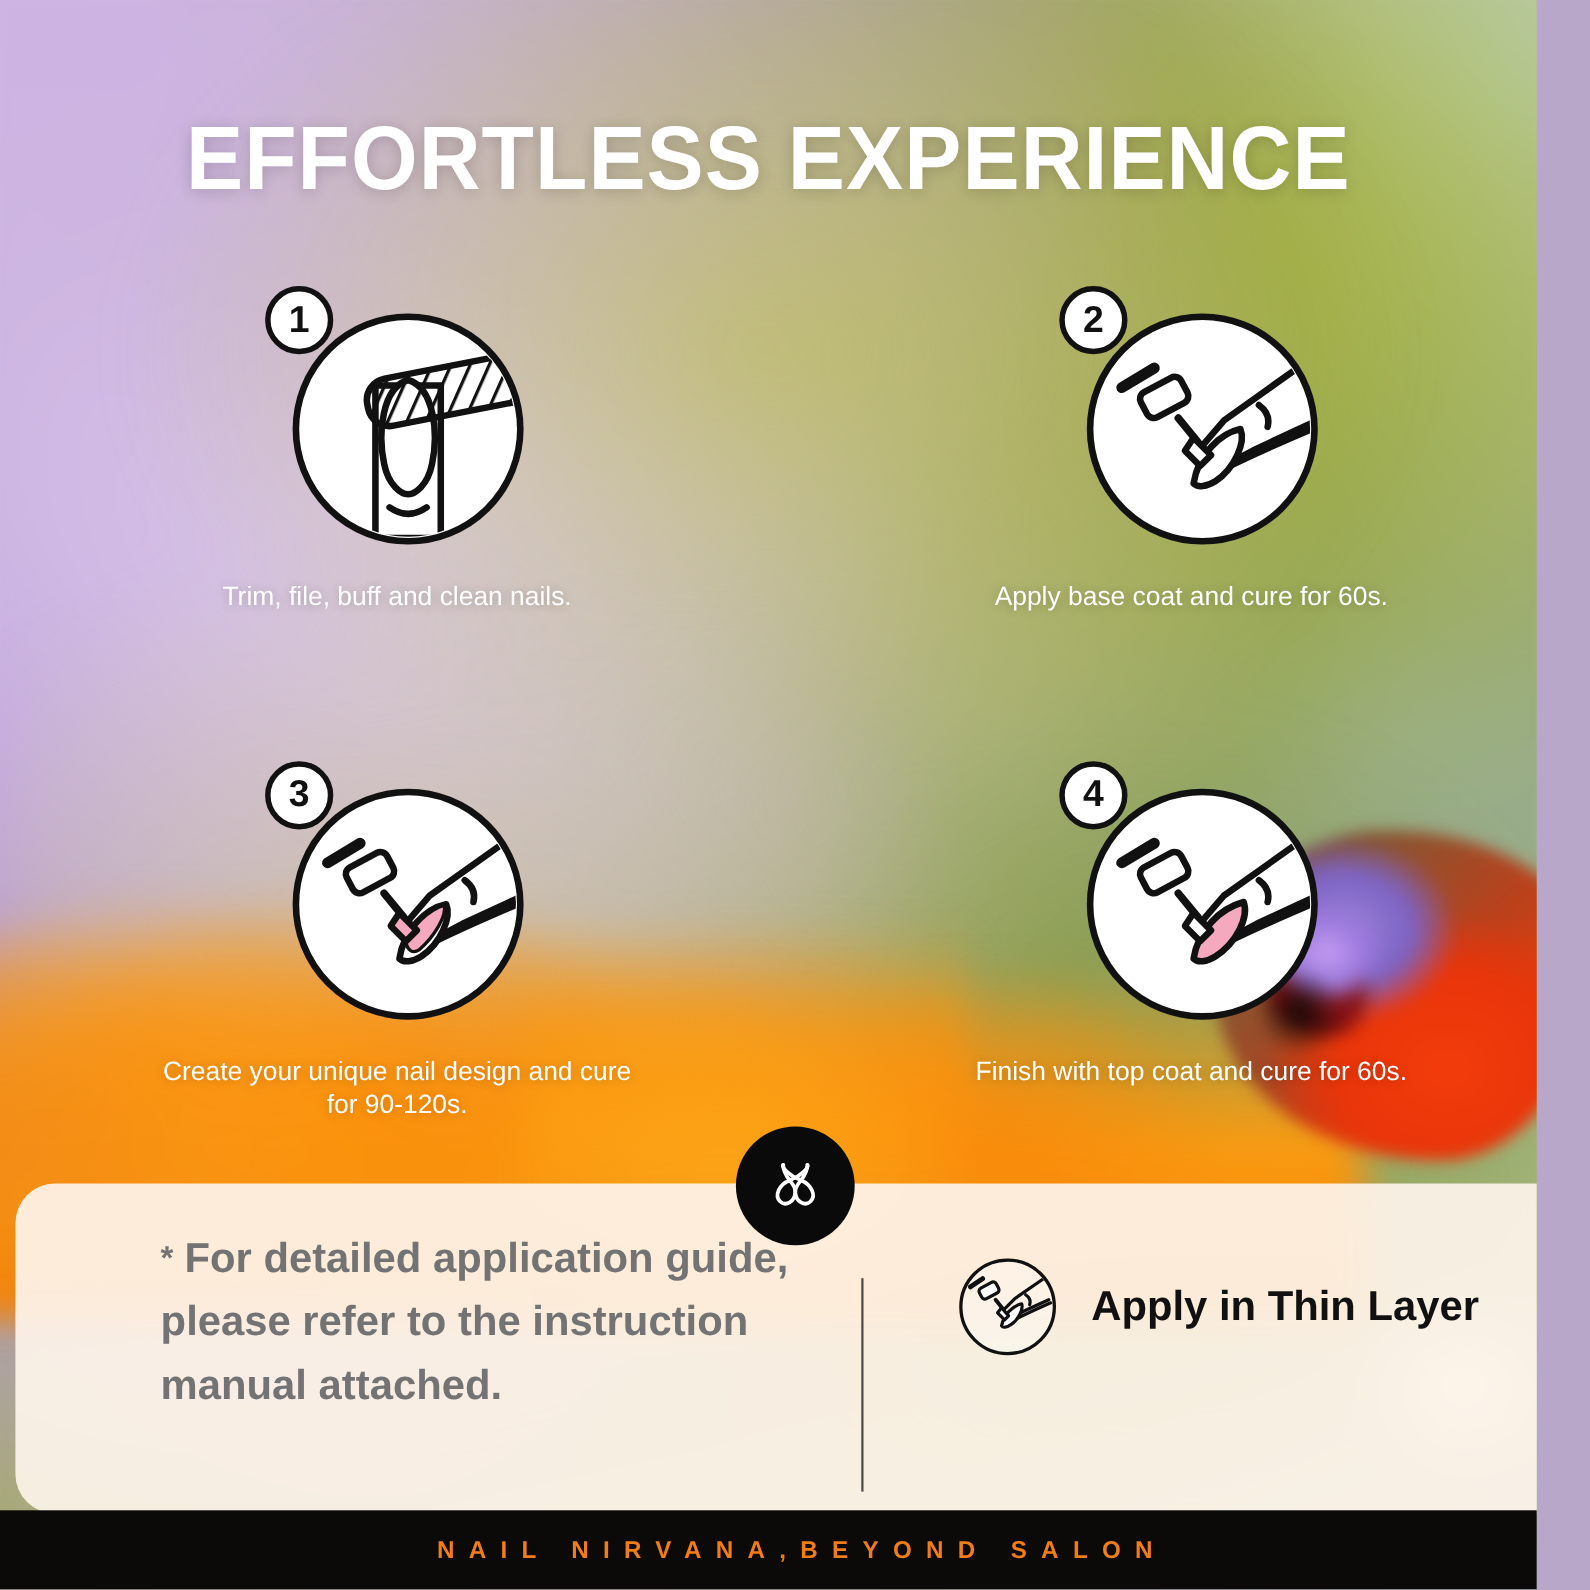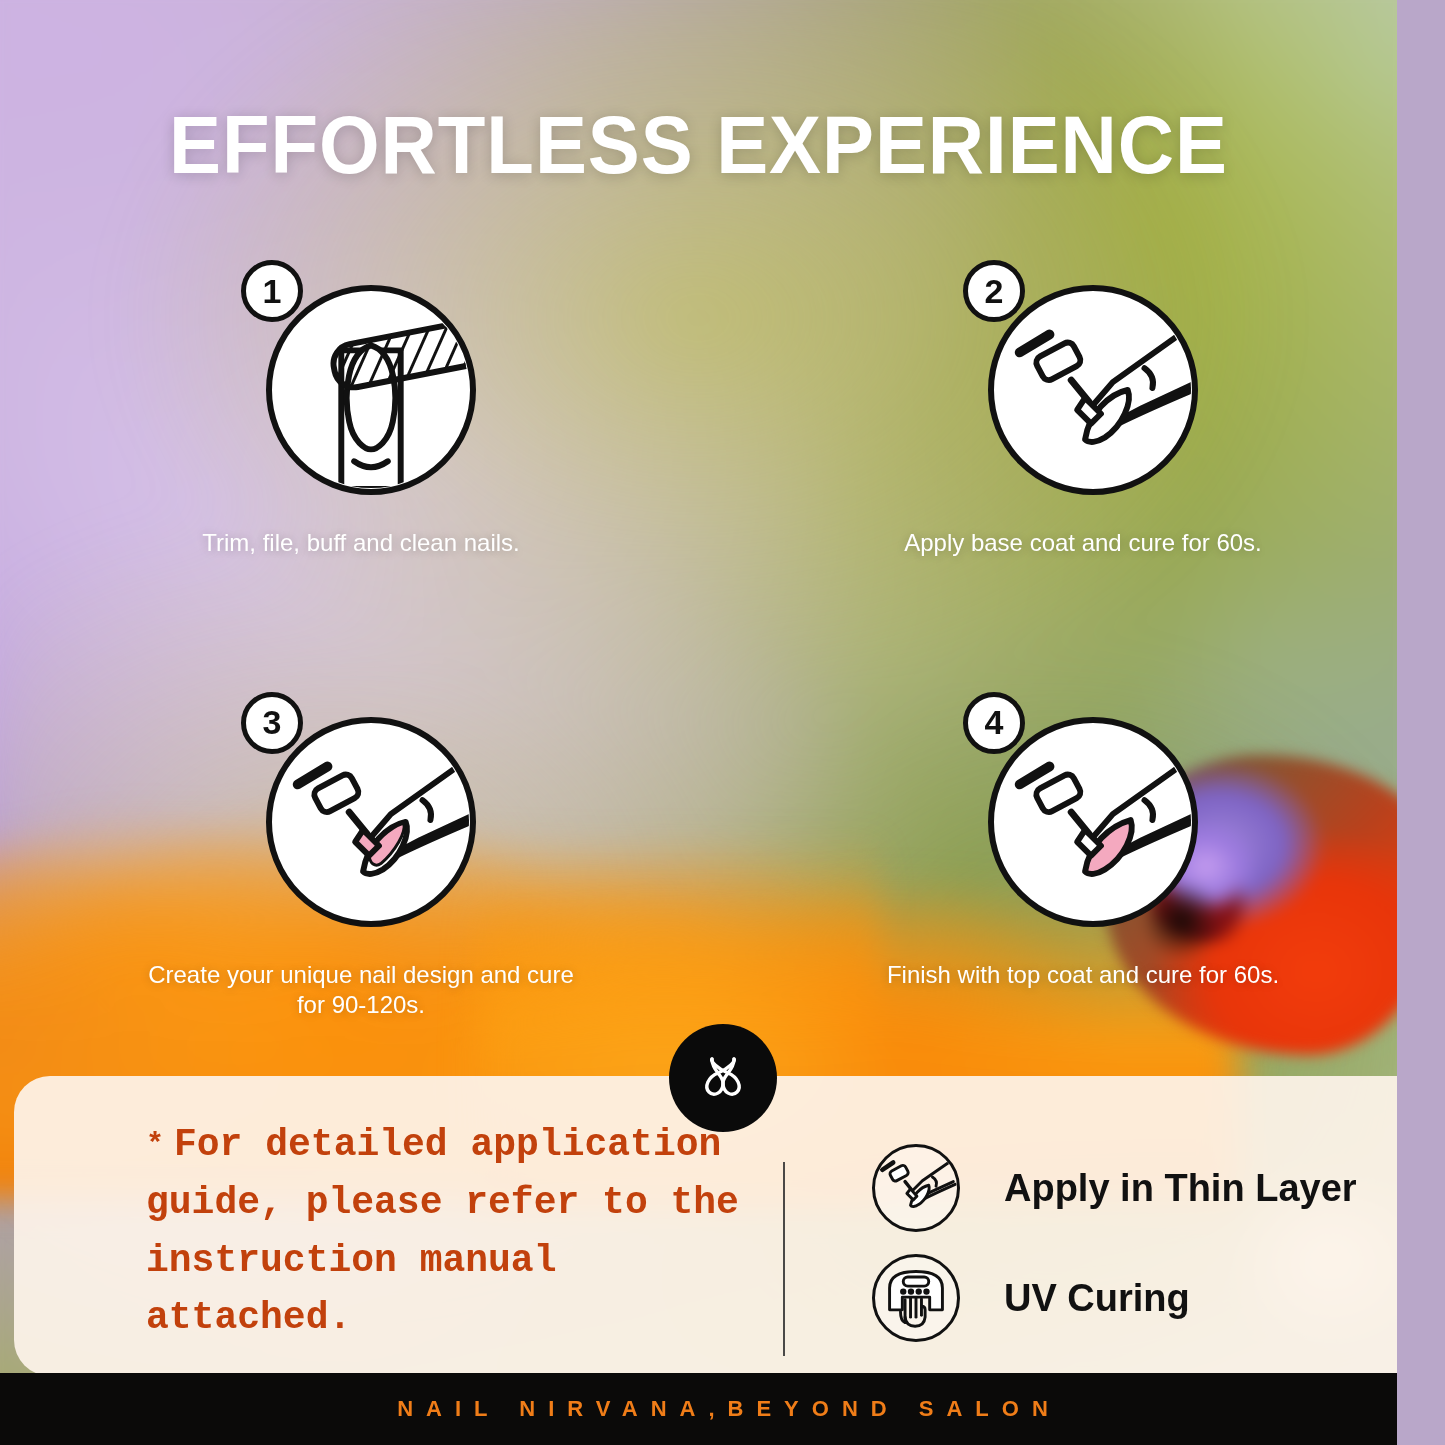--- a/index.html
+++ b/index.html
@@ -129,31 +129,31 @@
 
   
   .panel{
     position:absolute;left:14px;top:1076px;width:1417px;height:300px;
     background:rgba(253,243,234,.93);
     border-radius:36px;z-index:5;
   }
   .panel-inner{position:relative;width:100%;height:100%;}
   .note{
     position:absolute;left:132px;top:40px;width:610px;
-    font-size:38px;line-height:1.52;font-weight:700;color:#c2410c;font-family:Liberation Mono, monospace;
+    font-size:38px;line-height:1.52;font-weight:700;color:#737373;
   }
   .note .ast{font-size:30px;vertical-align:2px;margin-right:10px;font-weight:700;}
   .divider{position:absolute;left:769px;top:86px;width:2px;height:194px;background:#2b2b2b;opacity:.85;}
   .features{position:absolute;left:858px;top:62px;}
   .feat{display:flex;align-items:center;height:100px;margin-bottom:10px;}
   .feat-icon{
     width:88px;height:88px;border-radius:50%;border:3px solid #111;
     background:rgba(255,255,255,.35);box-sizing:border-box;flex:0 0 auto;overflow:hidden;
   }
-  .feat-label{margin-left:44px;font-size:38px;font-weight:700;color:#111;white-space:nowrap;}
+  .feat-label{margin-left:32px;font-size:38px;font-weight:700;color:#111;white-space:nowrap;}
 
   
   .footer{
     position:absolute;left:0;bottom:0;width:1445px;height:72px;background:#0b0a09;z-index:7;
     display:flex;align-items:center;justify-content:center;
   }
   .footer-text{
     color:#f07d18;font-size:22px;font-weight:700;letter-spacing:13px;
     text-indent:13px;font-family:"Liberation Sans", sans-serif;
   }
@@ -340,42 +340,20 @@
               <path d="M39 64 C41 53 50 44 59 42 C61 47 56 58 48 63 C44 66 40 66 39 64 Z" fill="#fff"></path>
               <path d="M8 25 L20 17" stroke-width="5"></path>
               <rect x="17" y="23" width="19" height="12" rx="3.5" transform="rotate(-28 26 29)" fill="#fff"></rect>
               <path d="M33 38 L41 48" stroke-width="3.8"></path>
               <path d="M39 46 L46 54 L42 58 L35 51 Z" fill="#fff"></path>
             </svg>
           </div>
           <div class="feat-label">Apply in Thin Layer</div>
         </div>
 
-        <div class="feat">
-          <div class="feat-icon">
-            <svg viewBox="0 0 90 90" width="82" height="82" fill="none" stroke="#111" stroke-width="3.2" stroke-linecap="round" stroke-linejoin="round">
-
-              <path d="M16 58 L16 34 Q16 16 45 16 Q74 16 74 34 L74 58 L60 58 L60 44 L30 44 L30 58 Z" fill="#fff"></path>
-              <rect x="31" y="22" width="28" height="10" rx="5"></rect>
-
-              <circle cx="31" cy="38" r="1.9" fill="#111"></circle>
-              <circle cx="39.5" cy="38" r="1.9" fill="#111"></circle>
-              <circle cx="48" cy="38" r="1.9" fill="#111"></circle>
-              <circle cx="56.5" cy="38" r="1.9" fill="#111"></circle>
-
-              <path d="M33 47 L33 70"></path>
-              <path d="M39 45 L39 66"></path>
-              <path d="M45 45 L45 66"></path>
-              <path d="M51 46 L51 64"></path>
-              <path d="M33 66 Q34 76 44 76 Q54 76 55 66 L55 58 Q55 54 51 54"></path>
-              <path d="M28 60 Q28 70 33 72"></path>
-            </svg>
-          </div>
-          <div class="feat-label">UV Curing</div>
-        </div>
 
       </div>
     </div>
   </div>
 
   <div class="footer">
     <div class="footer-text">NAIL NIRVANA,BEYOND SALON</div>
   </div>
 
 </div>

